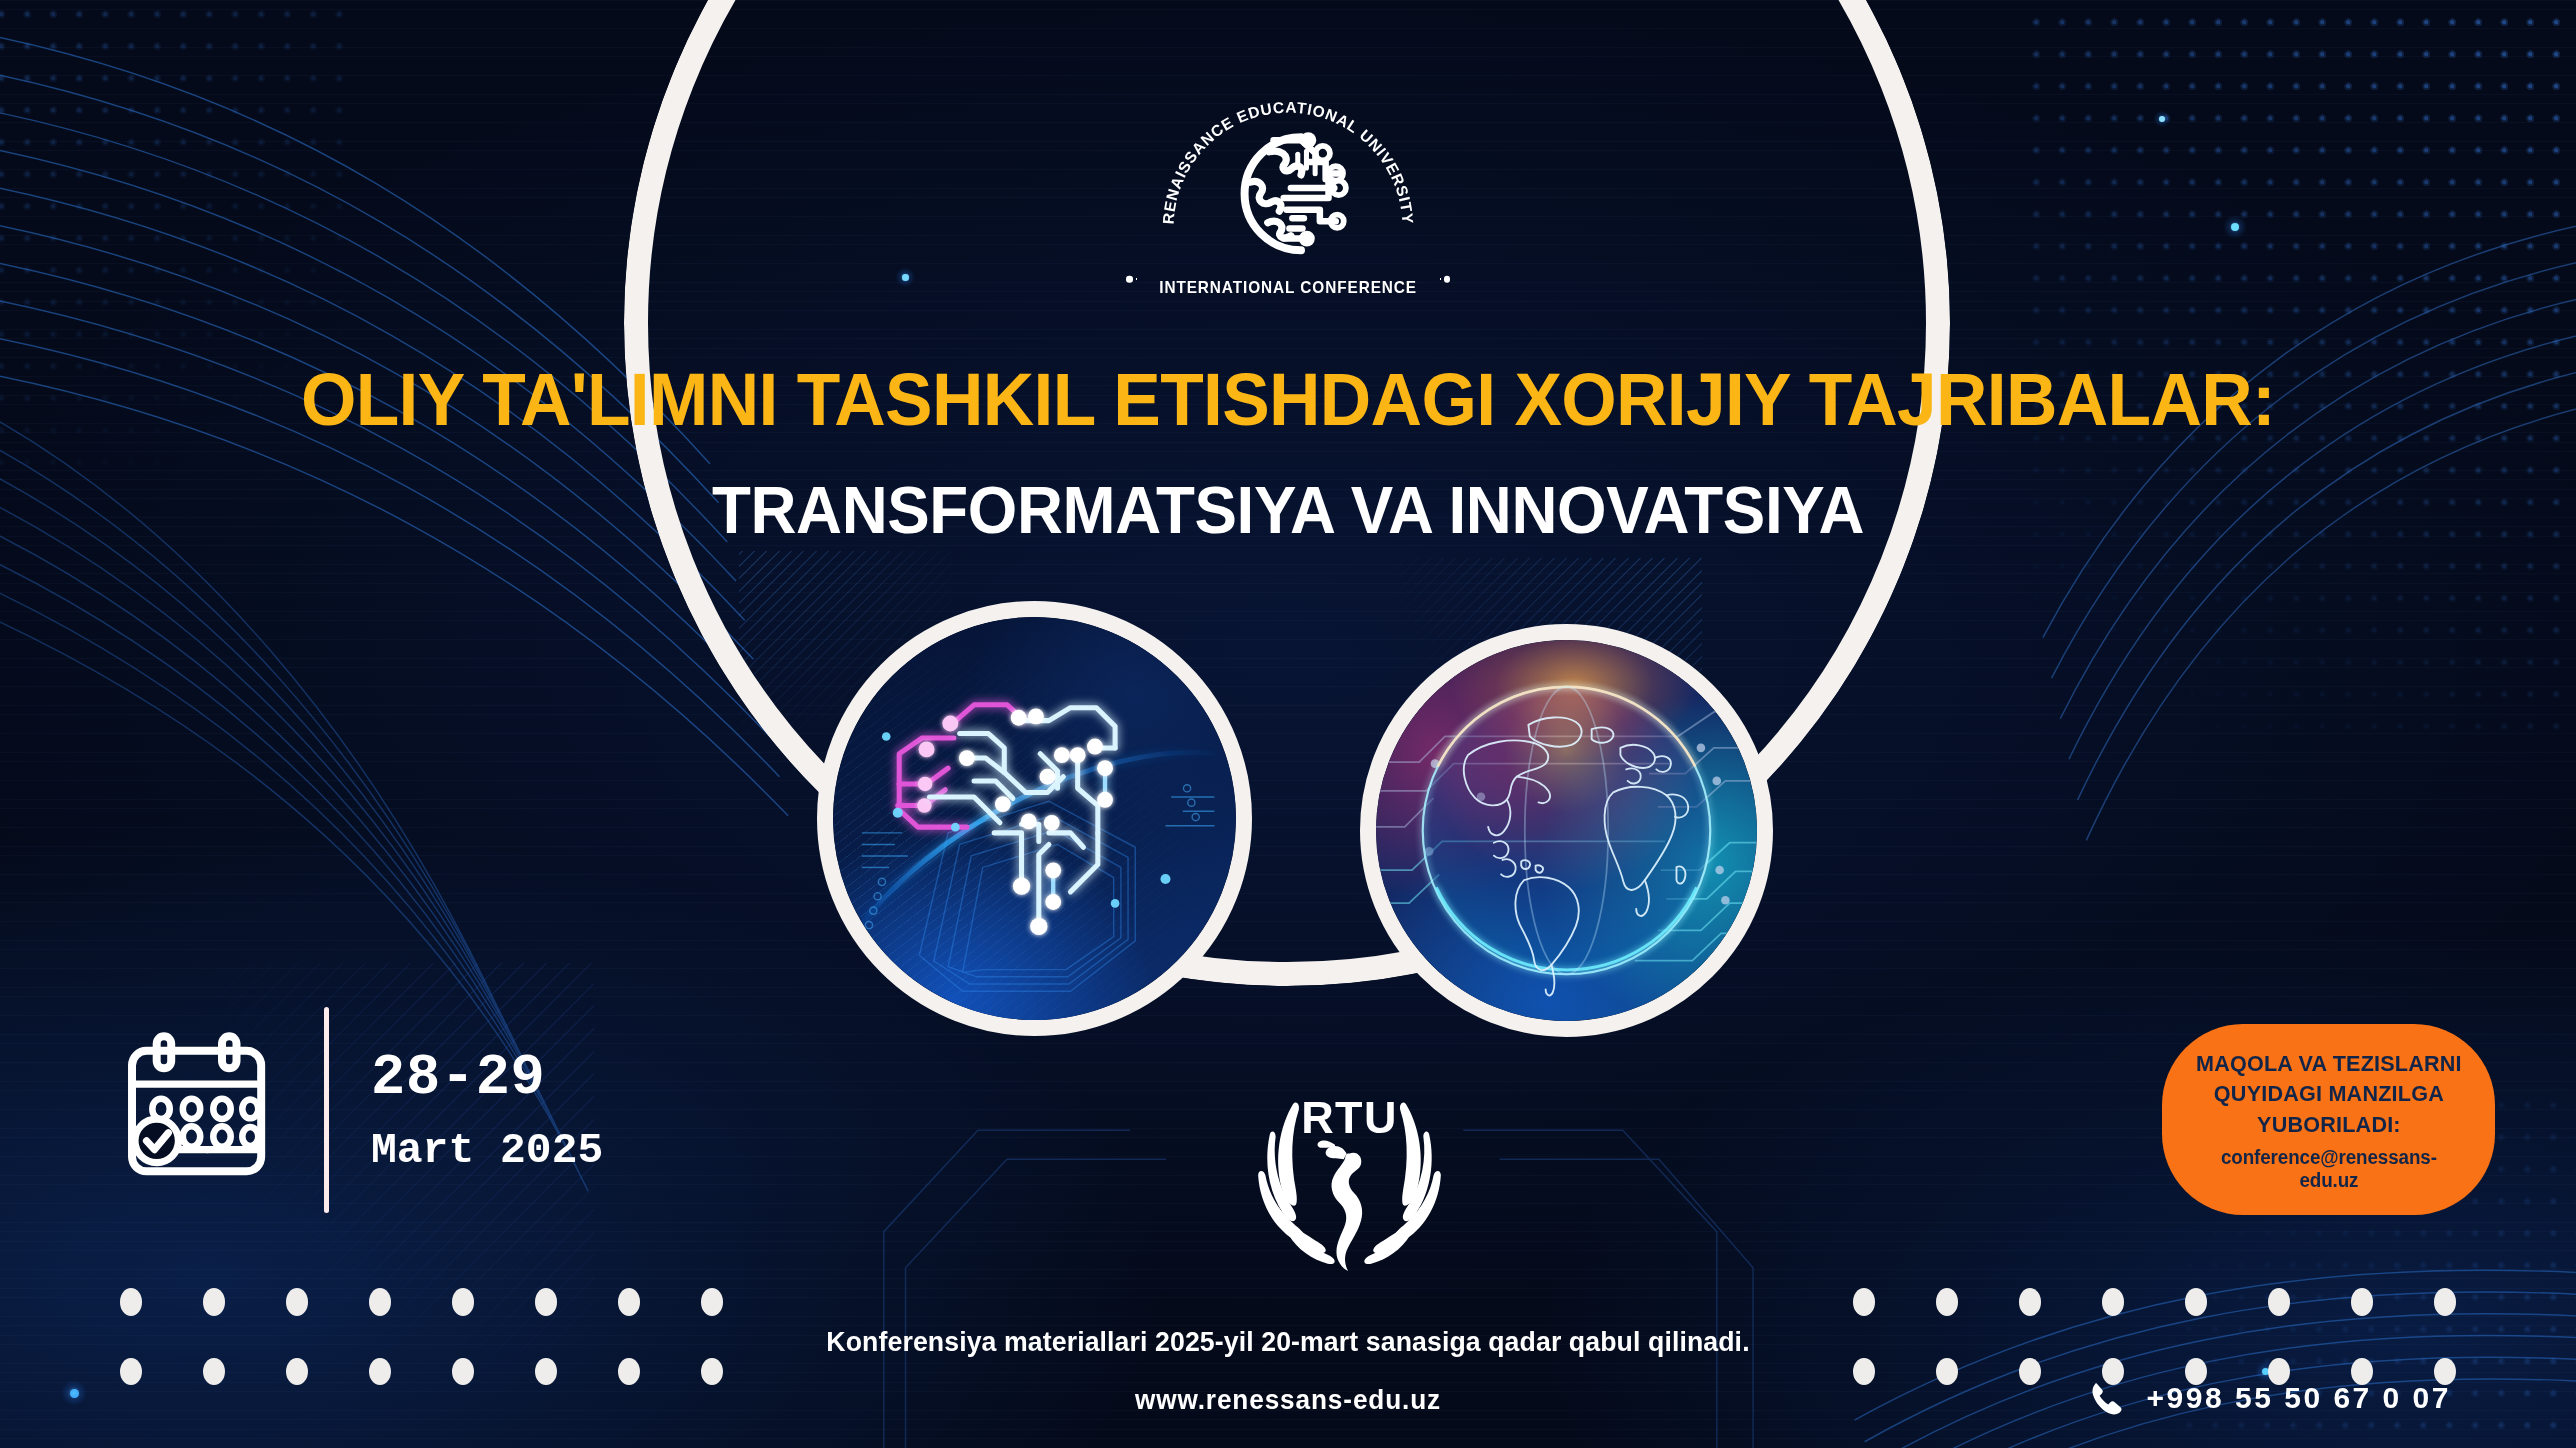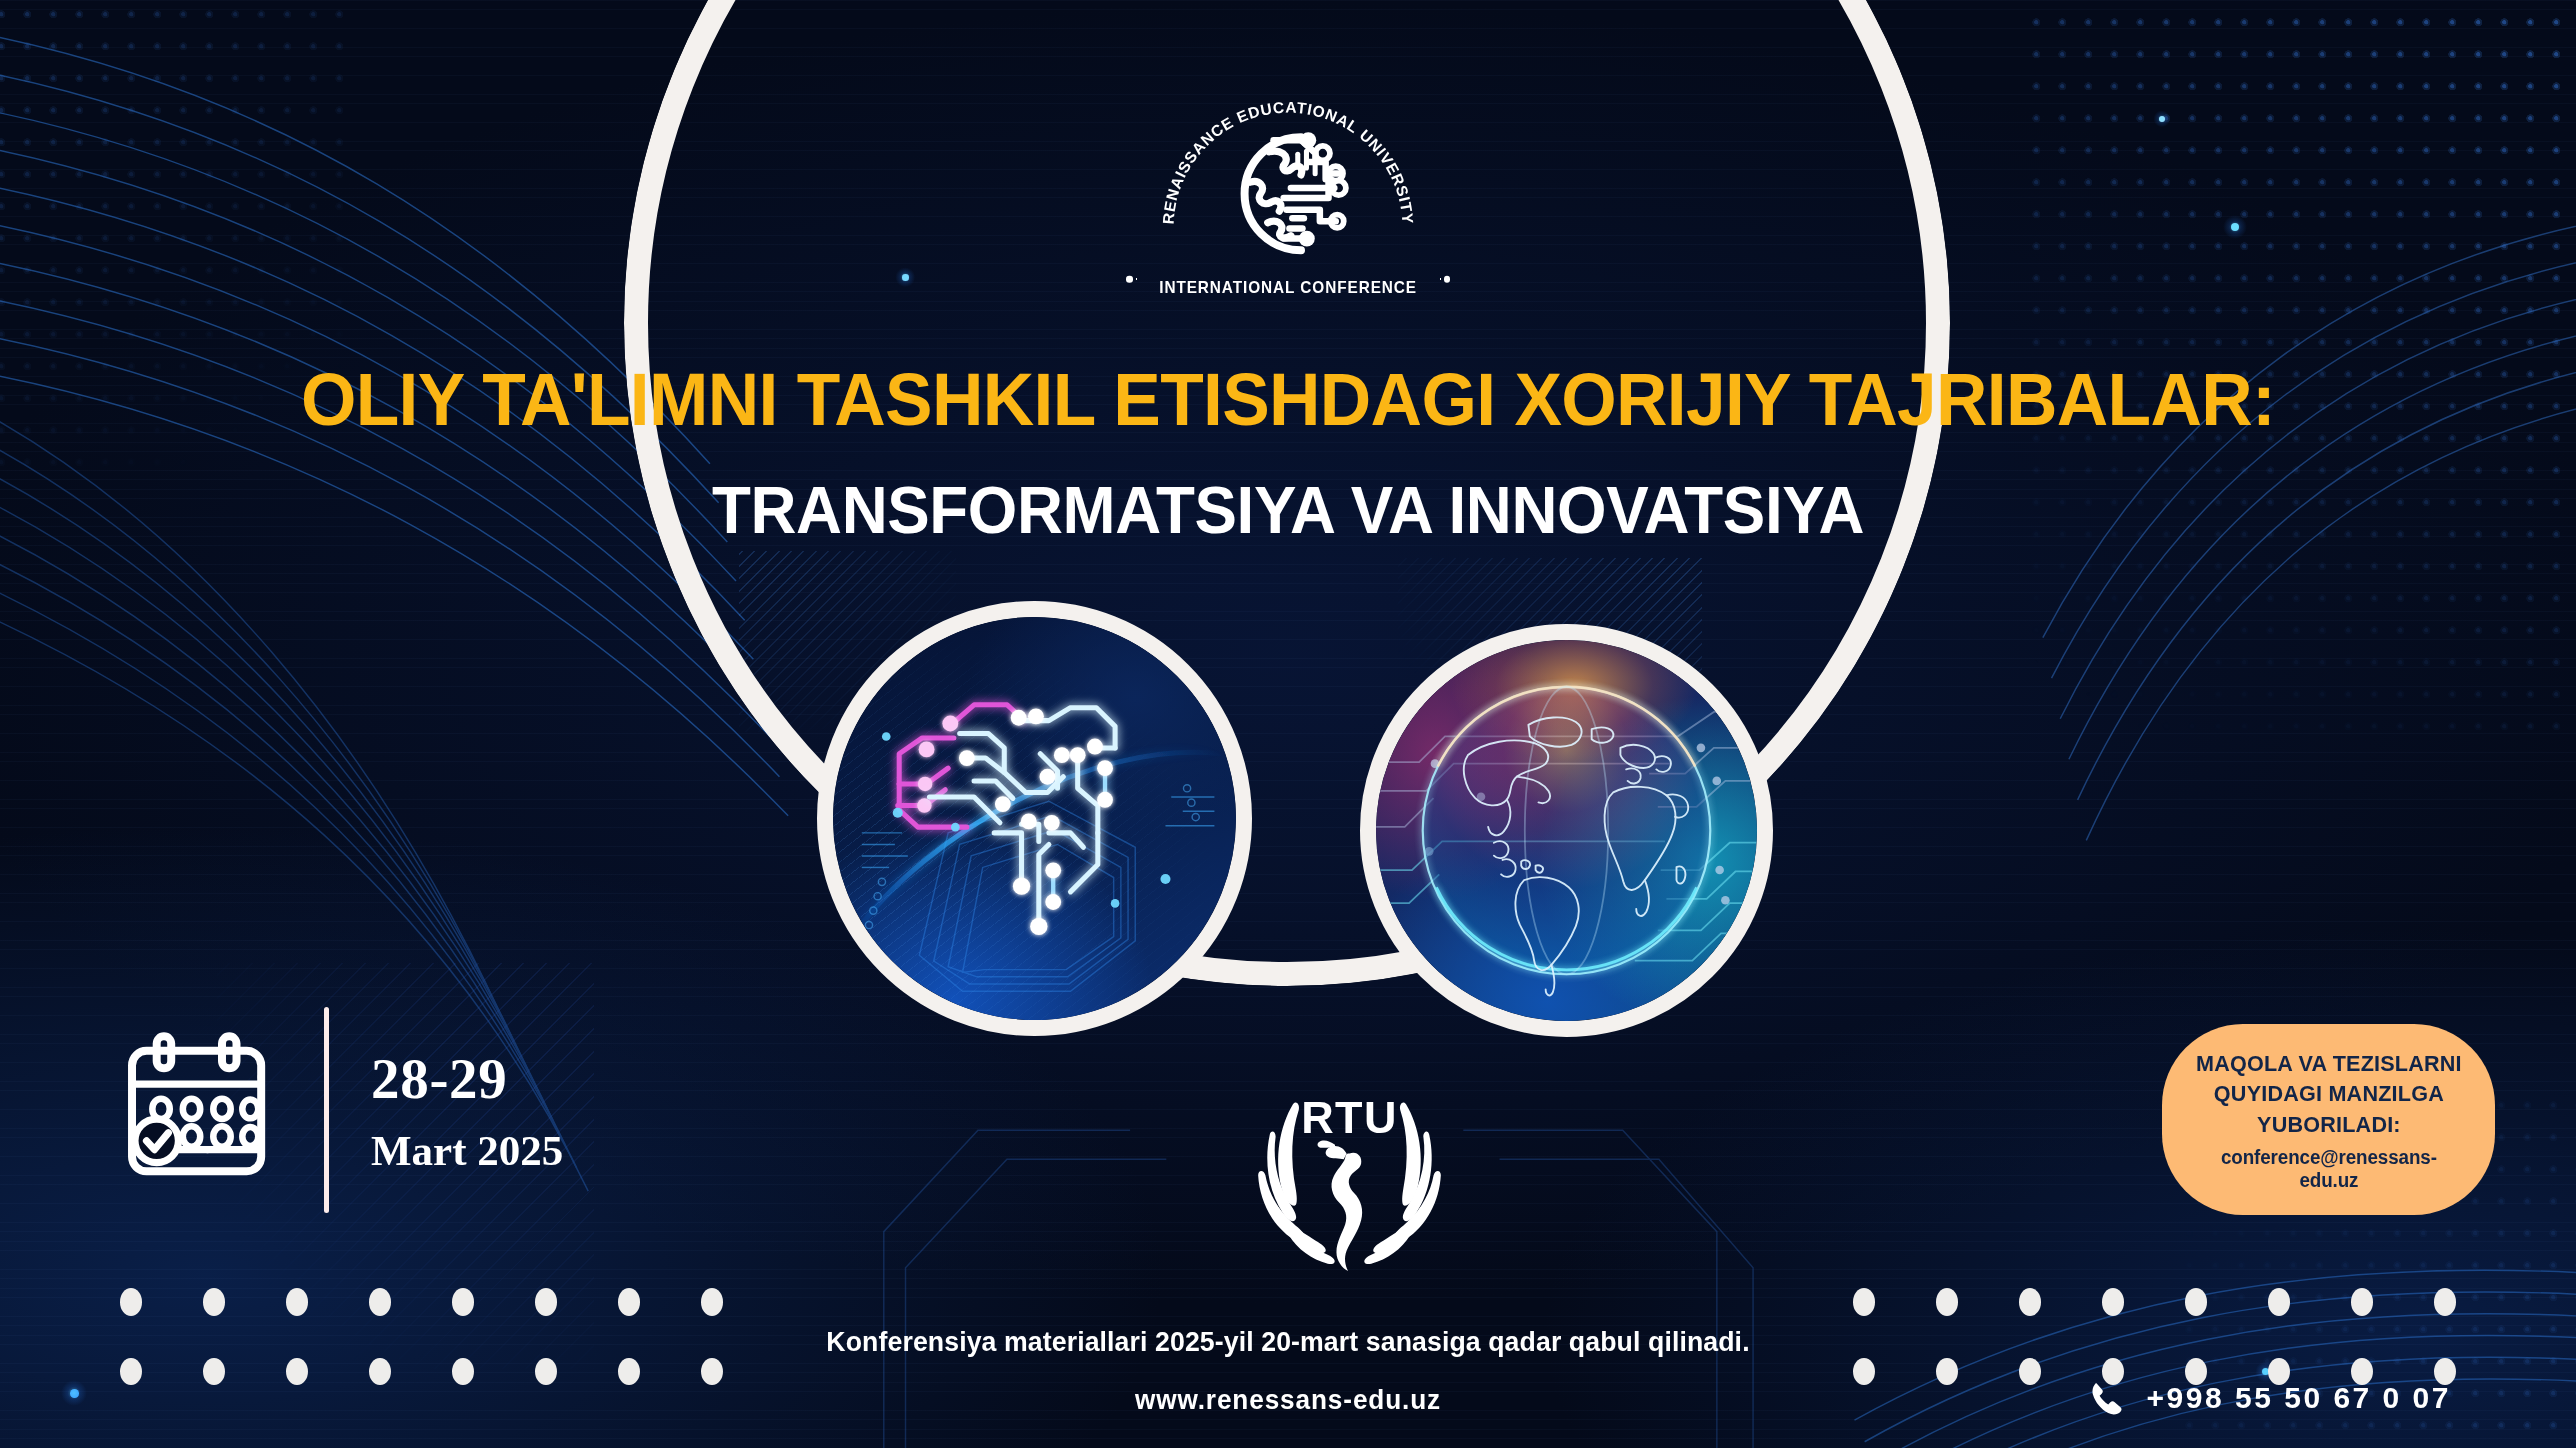--- a/index.html
+++ b/index.html
@@ -195,38 +195,38 @@
     position:absolute; left:116px; top:1007px;
     display:flex; align-items:center; gap:0;
   }
   .cal-icon { width:167px; height:156px; flex:0 0 auto; }
   .cal-icon svg { width:100%; height:100%; display:block; }
   .date-divider {
     width:5px; height:206px; margin:0 42px 0 41px;
     background:#fdeceb; border-radius:2.9px; flex:0 0 auto;
   }
   .date-text {
-    color:#fff; font-family:Liberation Serif, serif;
+    color:#fff; font-family:Liberation Mono, monospace;
     font-weight:700; line-height:1.46;
   }
   .date-text .d1 { font-size:57px; letter-spacing:0.7px; }
   .date-text .d2 { font-size:43px; letter-spacing:0px; }
 
   
   .rtu {
     position:absolute; left:1248px; top:1078px;
     width:203px; height:196px;
   }
   .rtu svg { width:100%; height:100%; display:block; }
 
   
   .pill {
     position:absolute; right:81px; top:1024px;
     width:333px;
-    background:#fdba74;
+    background:#f97316;
     border-radius:81px;
     padding:24.6px 24.6px 23px;
     text-align:center;
     color:#122548;
     font-family:"Liberation Sans", sans-serif;
   }
   .pill .pl {
     font-weight:700; font-size:22.5px; line-height:1.36;
     letter-spacing:0.2px; transform:scaleX(.96);
   }

